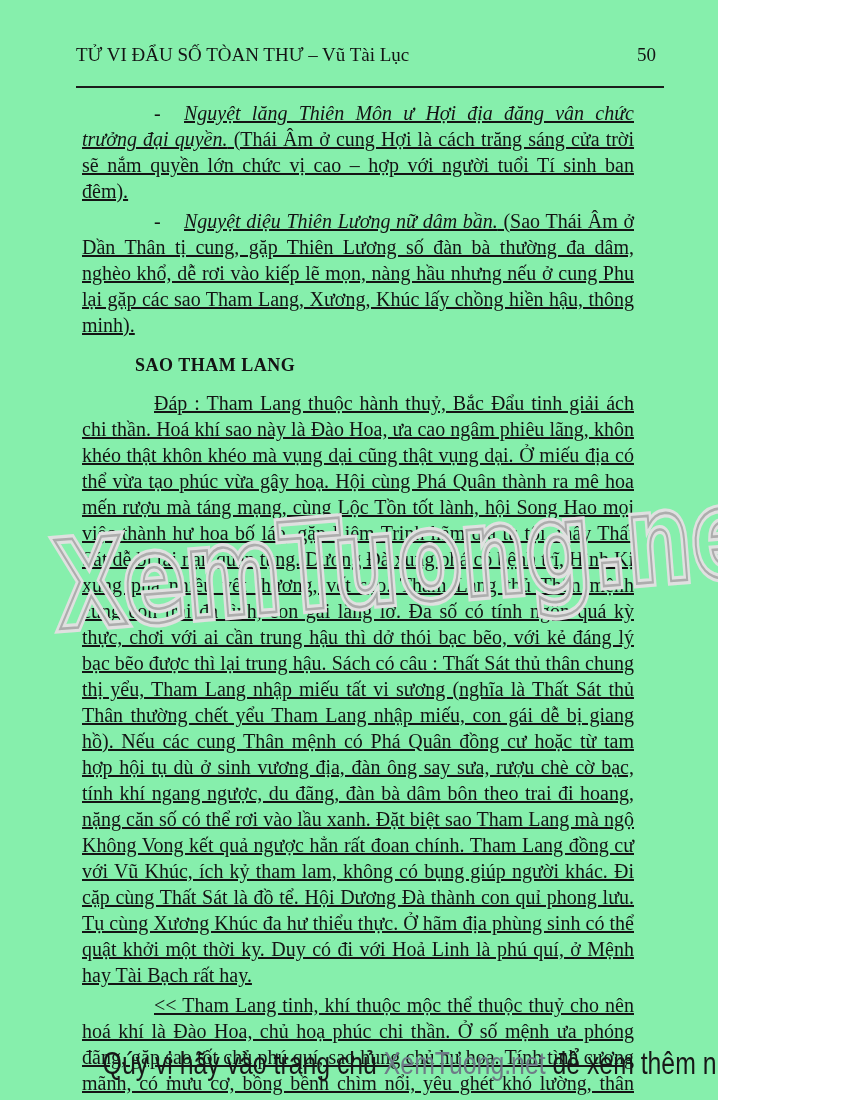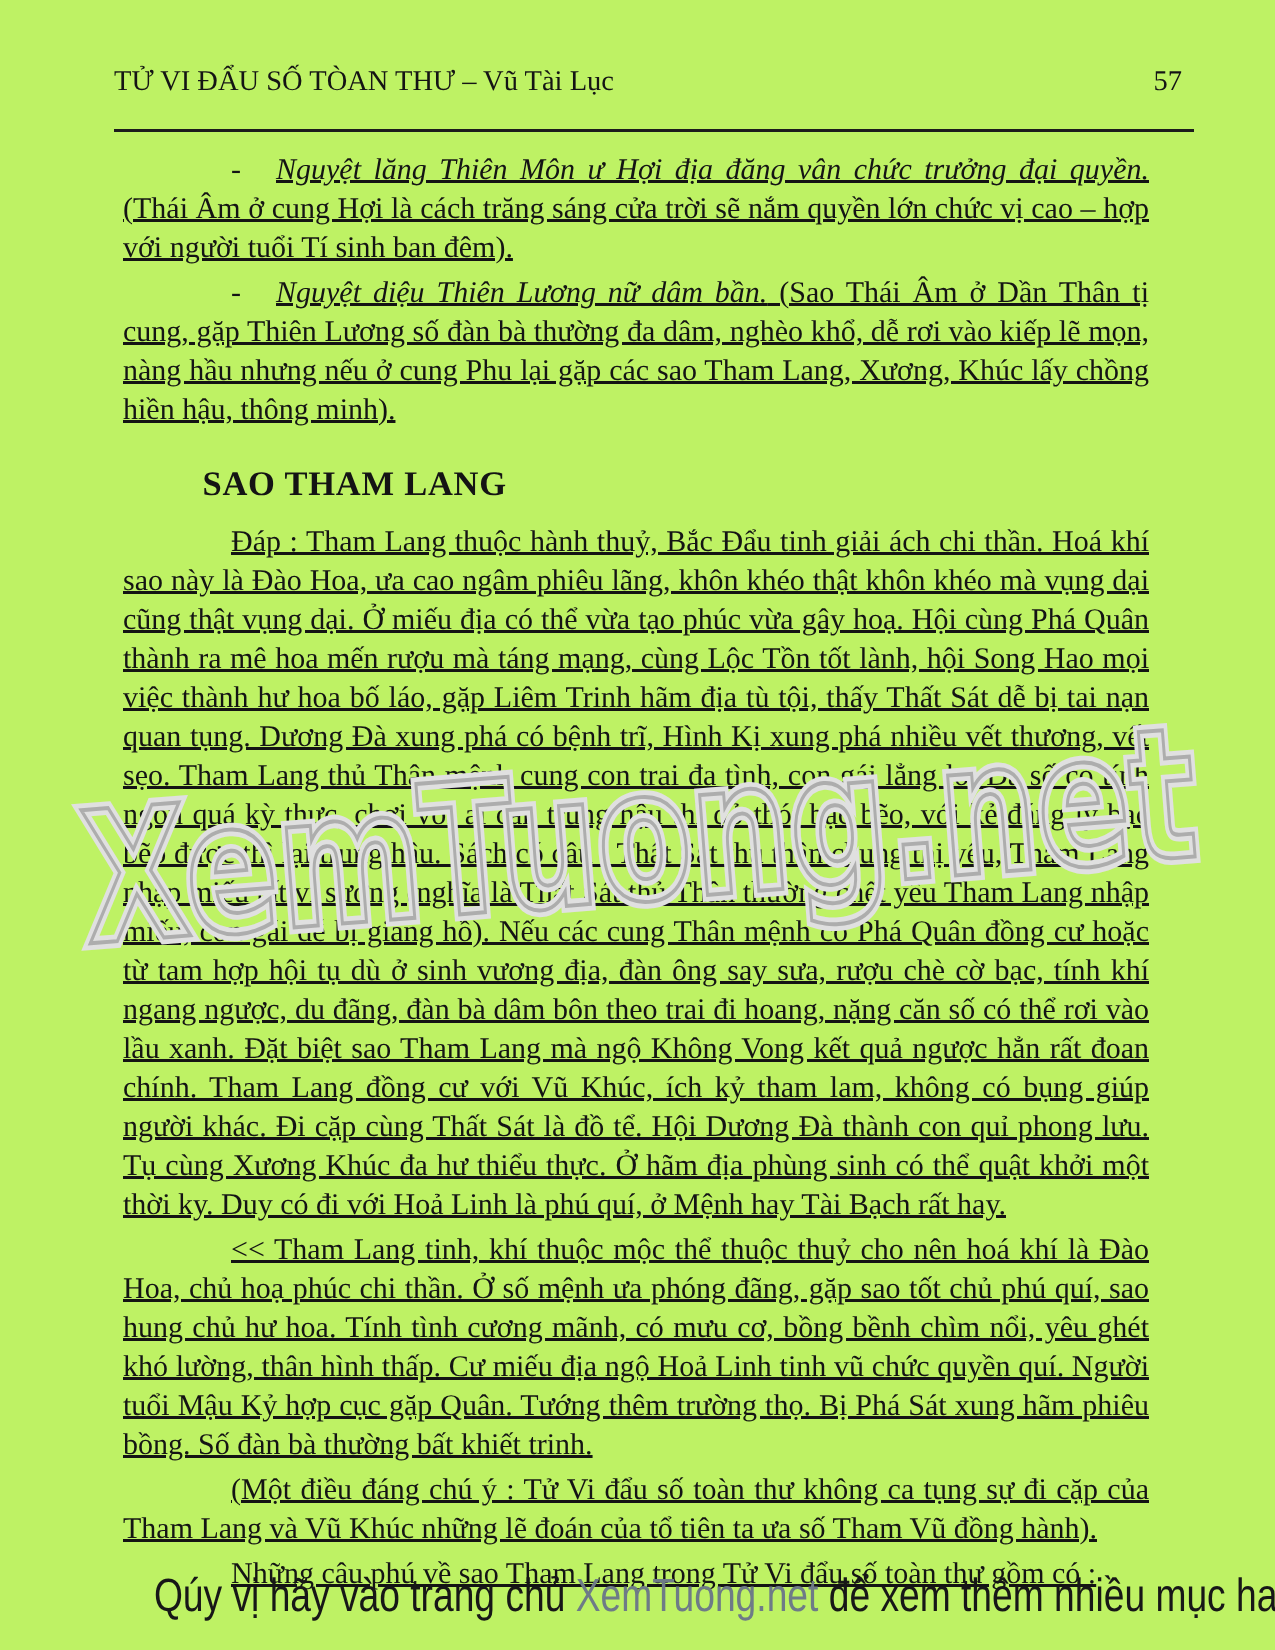--- a/index.html
+++ b/index.html
@@ -1,19 +1,19 @@
 <!DOCTYPE html>
 <html><head>
 <meta charset="utf-8">
 <style>
   html,body{margin:0;padding:0;background:#ffffff;}
   .page{
     position:relative;
-    width:850px;height:1100px;
-    background:#bef264;
+    width:718px;height:1100px;
+    background:#86efac;
     color:#141414;
     font-family:"Liberation Serif", serif;
     overflow:hidden;
   }
   .header{
     display:flex;justify-content:space-between;align-items:baseline;
     padding:42px 62px 0 76px;
     font-size:19px;line-height:26px;
   }
   .header-rule{
@@ -29,22 +29,22 @@
     text-align:justify;
     text-indent:72px;
     text-decoration:underline;
   }
   .para .bullet{
     display:inline-block;width:30px;text-indent:0;
   }
   .para i{font-style:italic;}
   .gap-below{margin-bottom:6px;}
   .section-heading{
-    margin:24px 0 12px 57px;
-    font-size:23px;font-weight:bold;
+    margin:14px 0 12px 57px;
+    font-size:18px;font-weight:bold;
     letter-spacing:0.5px;
   }
   .watermark-box{
     position:absolute;left:34px;top:432px;width:784px;height:252px;
     pointer-events:none;
   }
   .footer{
     position:absolute;left:0;top:1046px;width:850px;
     text-align:center;
   }
@@ -57,21 +57,21 @@
   }
   .footer-brand{color:#6e7b87;}
 </style>
 </head>
 <body>
 
 <div class="page">
 
   <div class="header">
     <span>TỬ VI ĐẨU SỐ TÒAN THƯ – Vũ Tài Lục</span>
-    <span>57</span>
+    <span>50</span>
   </div>
   <hr class="header-rule">
 
   <div class="content">
 
     <p class="para"><span class="bullet">-</span><i>Nguyệt lăng Thiên Môn ư Hợi địa đăng vân chức trưởng đại quyền.</i><span> (Thái Âm ở cung Hợi là cách trăng sáng cửa trời sẽ nắm quyền lớn chức vị cao – hợp với người tuổi Tí sinh ban đêm).</span></p>
 
     <p class="para"><span class="bullet">-</span><i>Nguyệt diệu Thiên Lương nữ dâm bần.</i><span> (Sao Thái Âm ở Dần Thân tị cung, gặp Thiên Lương số đàn bà thường đa dâm, nghèo khổ, dễ rơi vào kiếp lẽ mọn, nàng hầu nhưng nếu ở cung Phu lại gặp các sao Tham Lang, Xương, Khúc lấy chồng hiền hậu, thông minh).</span></p>
 
     <h2 class="section-heading">SAO THAM LANG</h2>

